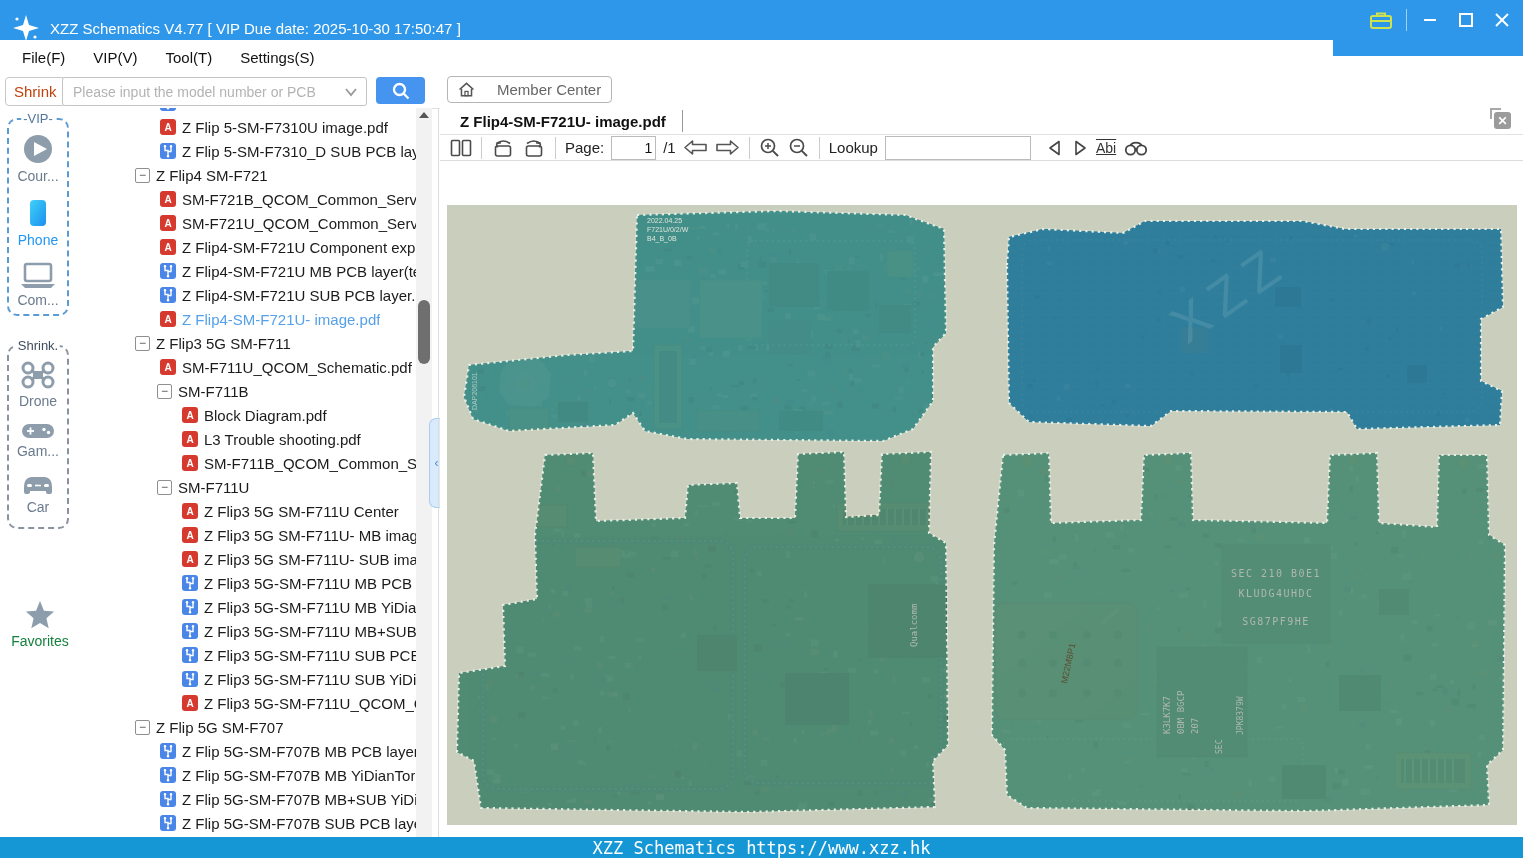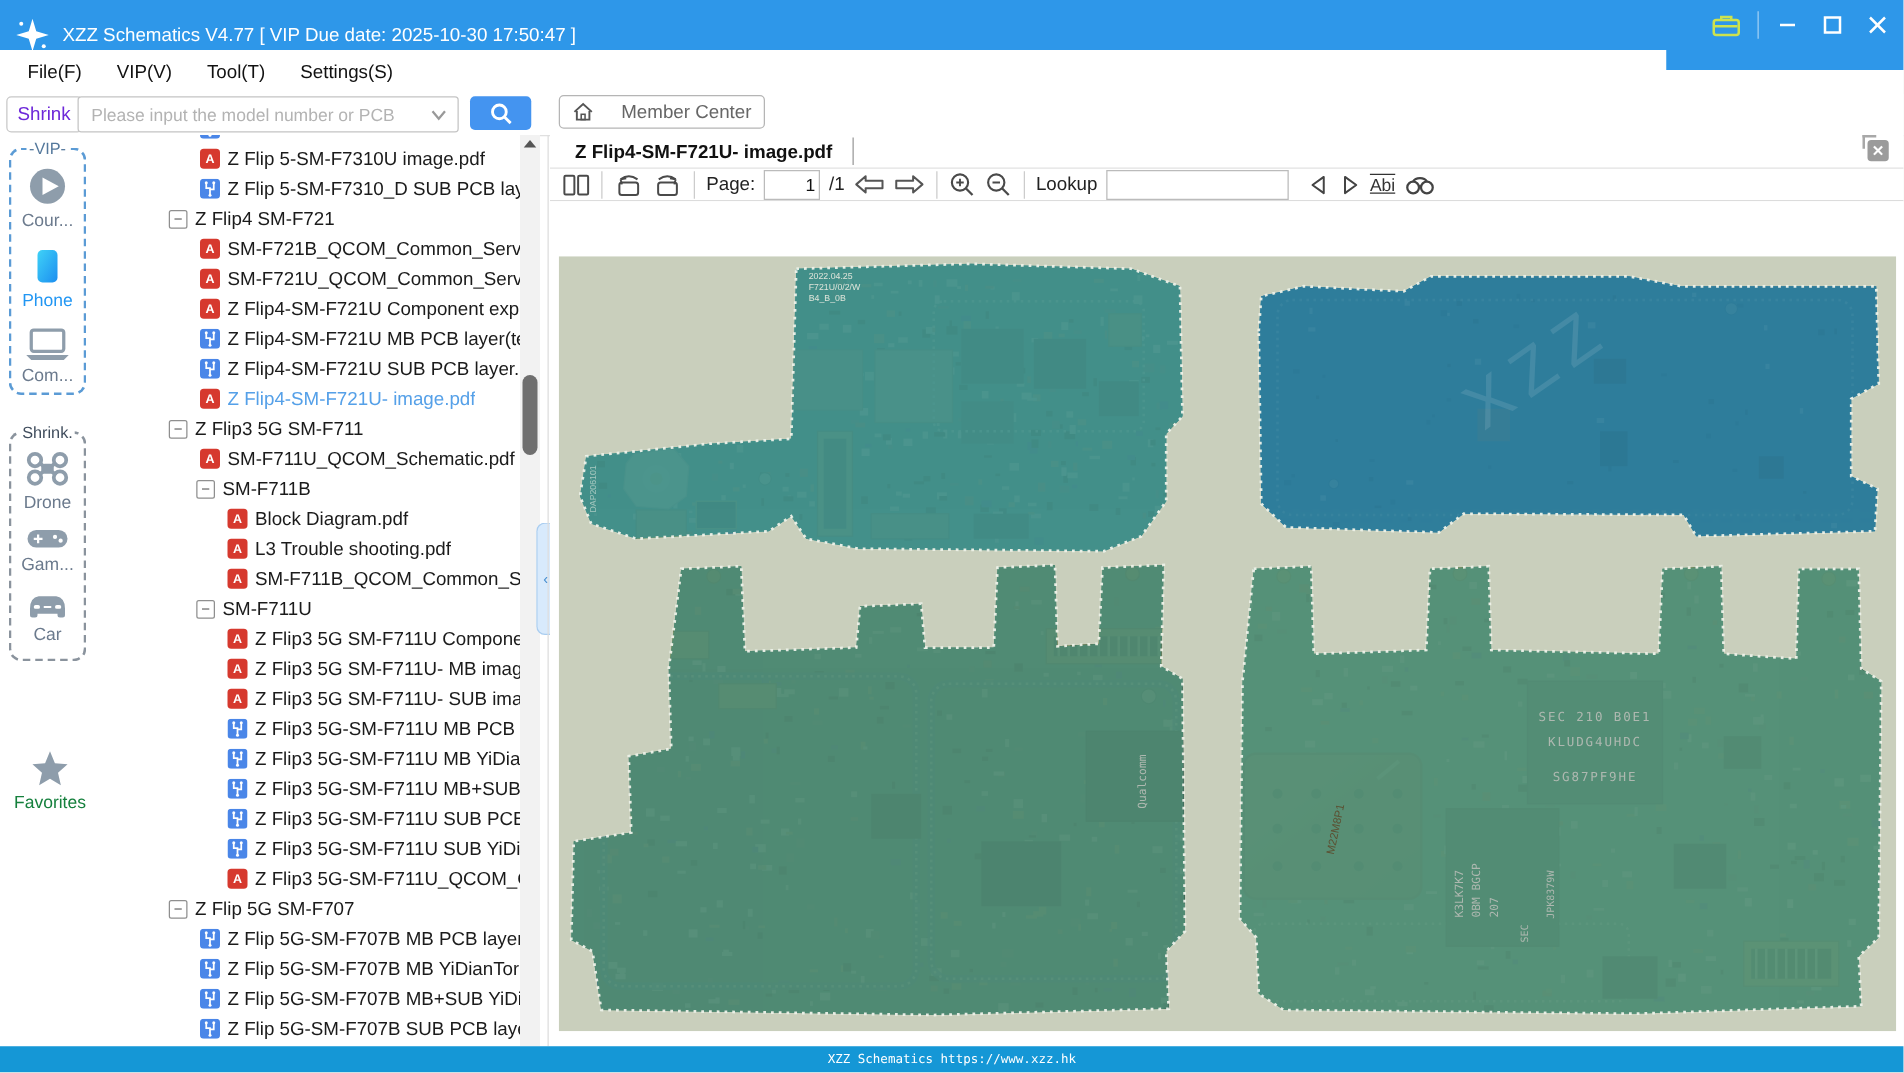--- a/index.html
+++ b/index.html
@@ -13,21 +13,21 @@
   .winctrl{position:absolute;right:0;top:0;height:40px;display:flex;align-items:center;}
   .wbtn{width:30px;height:30px;display:flex;align-items:center;justify-content:center;margin-right:6px;cursor:default;}
   .tsep{width:1px;height:22px;background:rgba(255,255,255,.55);margin:0 8px 0 4px;}
 
   
   .menubar{position:absolute;left:0;top:40px;width:1333px;height:35px;background:#fff;display:flex;align-items:center;}
   .mitem{font-size:15px;color:#111;margin-left:16px;padding:3px 6px;}
 
   
   .searchrow{position:absolute;left:0;top:75px;width:1523px;height:33px;background:#fff;border-bottom:1px solid #e0e0e0;}
-  .shrinkbtn{position:absolute;left:5px;top:2px;height:27px;padding:0 8px;border:1px solid #c8c8c8;border-radius:4px;background:#fff;font-size:15px;color:#6d28d9;display:flex;align-items:center;text-align:center;}
+  .shrinkbtn{position:absolute;left:5px;top:2px;height:27px;padding:0 8px;border:1px solid #c8c8c8;border-radius:4px;background:#fff;font-size:15px;color:#c2410c;display:flex;align-items:center;text-align:center;}
   .searchbox{position:absolute;left:62px;top:2px;width:303px;height:27px;border:1px solid #c4c4c4;border-radius:3px;background:#fff;display:flex;align-items:center;}
   .searchbox input{border:none;outline:none;flex:1;margin-left:8px;font-size:14px;color:#333;background:transparent;}
   .searchbox input::placeholder{color:#b3b3b3;}
   .chev{margin-right:8px;}
   .searchbtn{position:absolute;left:376px;top:2px;width:49px;height:27px;background:#4494f0;border-radius:4px;display:flex;align-items:center;justify-content:center;}
   .memberbtn{position:absolute;left:447px;top:1px;height:25px;padding:0 10px;border:1px solid #b5b5b5;border-radius:4px;background:#fff;display:flex;align-items:center;gap:22px;font-size:15px;color:#666;}
 
   
   .sidebar{position:absolute;left:0;top:108px;width:80px;height:729px;background:#fff;}
   .sgroup{position:absolute;left:7px;width:58px;border-radius:10px;text-align:left;}
@@ -82,21 +82,21 @@
   .board.tr{fill:#2f7e9b;}
   .board.bl{fill:#508b74;}
   .board.br{fill:#559178;}
   .dots{fill:none;stroke:#edf2e9;stroke-width:2.2;stroke-dasharray:2.2 4;opacity:.95;}
   .dots2{fill:none;stroke:#e8eee4;stroke-width:2;stroke-dasharray:2 3.6;opacity:.9;}
   .shieldb{fill:none;stroke:#2e6cab;stroke-width:6;opacity:.75;}
   .chiptext{font-family:"DejaVu Sans Mono",monospace;fill:#aeb8b0;}
 
   
   .statusbar{position:absolute;left:0;top:837px;width:1523px;height:21px;background:#1597d6;display:flex;align-items:center;justify-content:center;}
-  .statusbar span{color:#fff;font-size:10px;font-family:"DejaVu Sans Mono",monospace;}
+  .statusbar span{color:#fff;font-size:17px;font-family:"DejaVu Sans Mono",monospace;}
 </style>
 </head>
 <body>
 
 <div class="app">
 
   <div class="titlebar">
     <svg class="logo" viewBox="0 0 28 28">
       <path d="M14,1 L17,11 L27,14 L17,17 L14,27 L11,17 L1,14 L11,11 Z" fill="#fff"></path>
       <circle cx="5" cy="5" r="1.6" fill="#fff"></circle>
@@ -334,21 +334,21 @@
       <div class="trow" style="padding-left: 102px;">
         <span class="fic pdf">A</span>
         <span class="tlabel">SM-F711B_QCOM_Common_Ser</span>
       </div>
       <div class="trow" style="padding-left: 77px;">
         <span class="expander">−</span>
         <span class="tlabel">SM-F711U</span>
       </div>
       <div class="trow" style="padding-left: 102px;">
         <span class="fic pdf">A</span>
-        <span class="tlabel">Z Flip3 5G SM-F711U Compone</span>
+        <span class="tlabel">Z Flip3 5G SM-F711U Center</span>
       </div>
       <div class="trow" style="padding-left: 102px;">
         <span class="fic pdf">A</span>
         <span class="tlabel">Z Flip3 5G SM-F711U- MB imag</span>
       </div>
       <div class="trow" style="padding-left: 102px;">
         <span class="fic pdf">A</span>
         <span class="tlabel">Z Flip3 5G SM-F711U- SUB imag</span>
       </div>
       <div class="trow" style="padding-left: 102px;">

